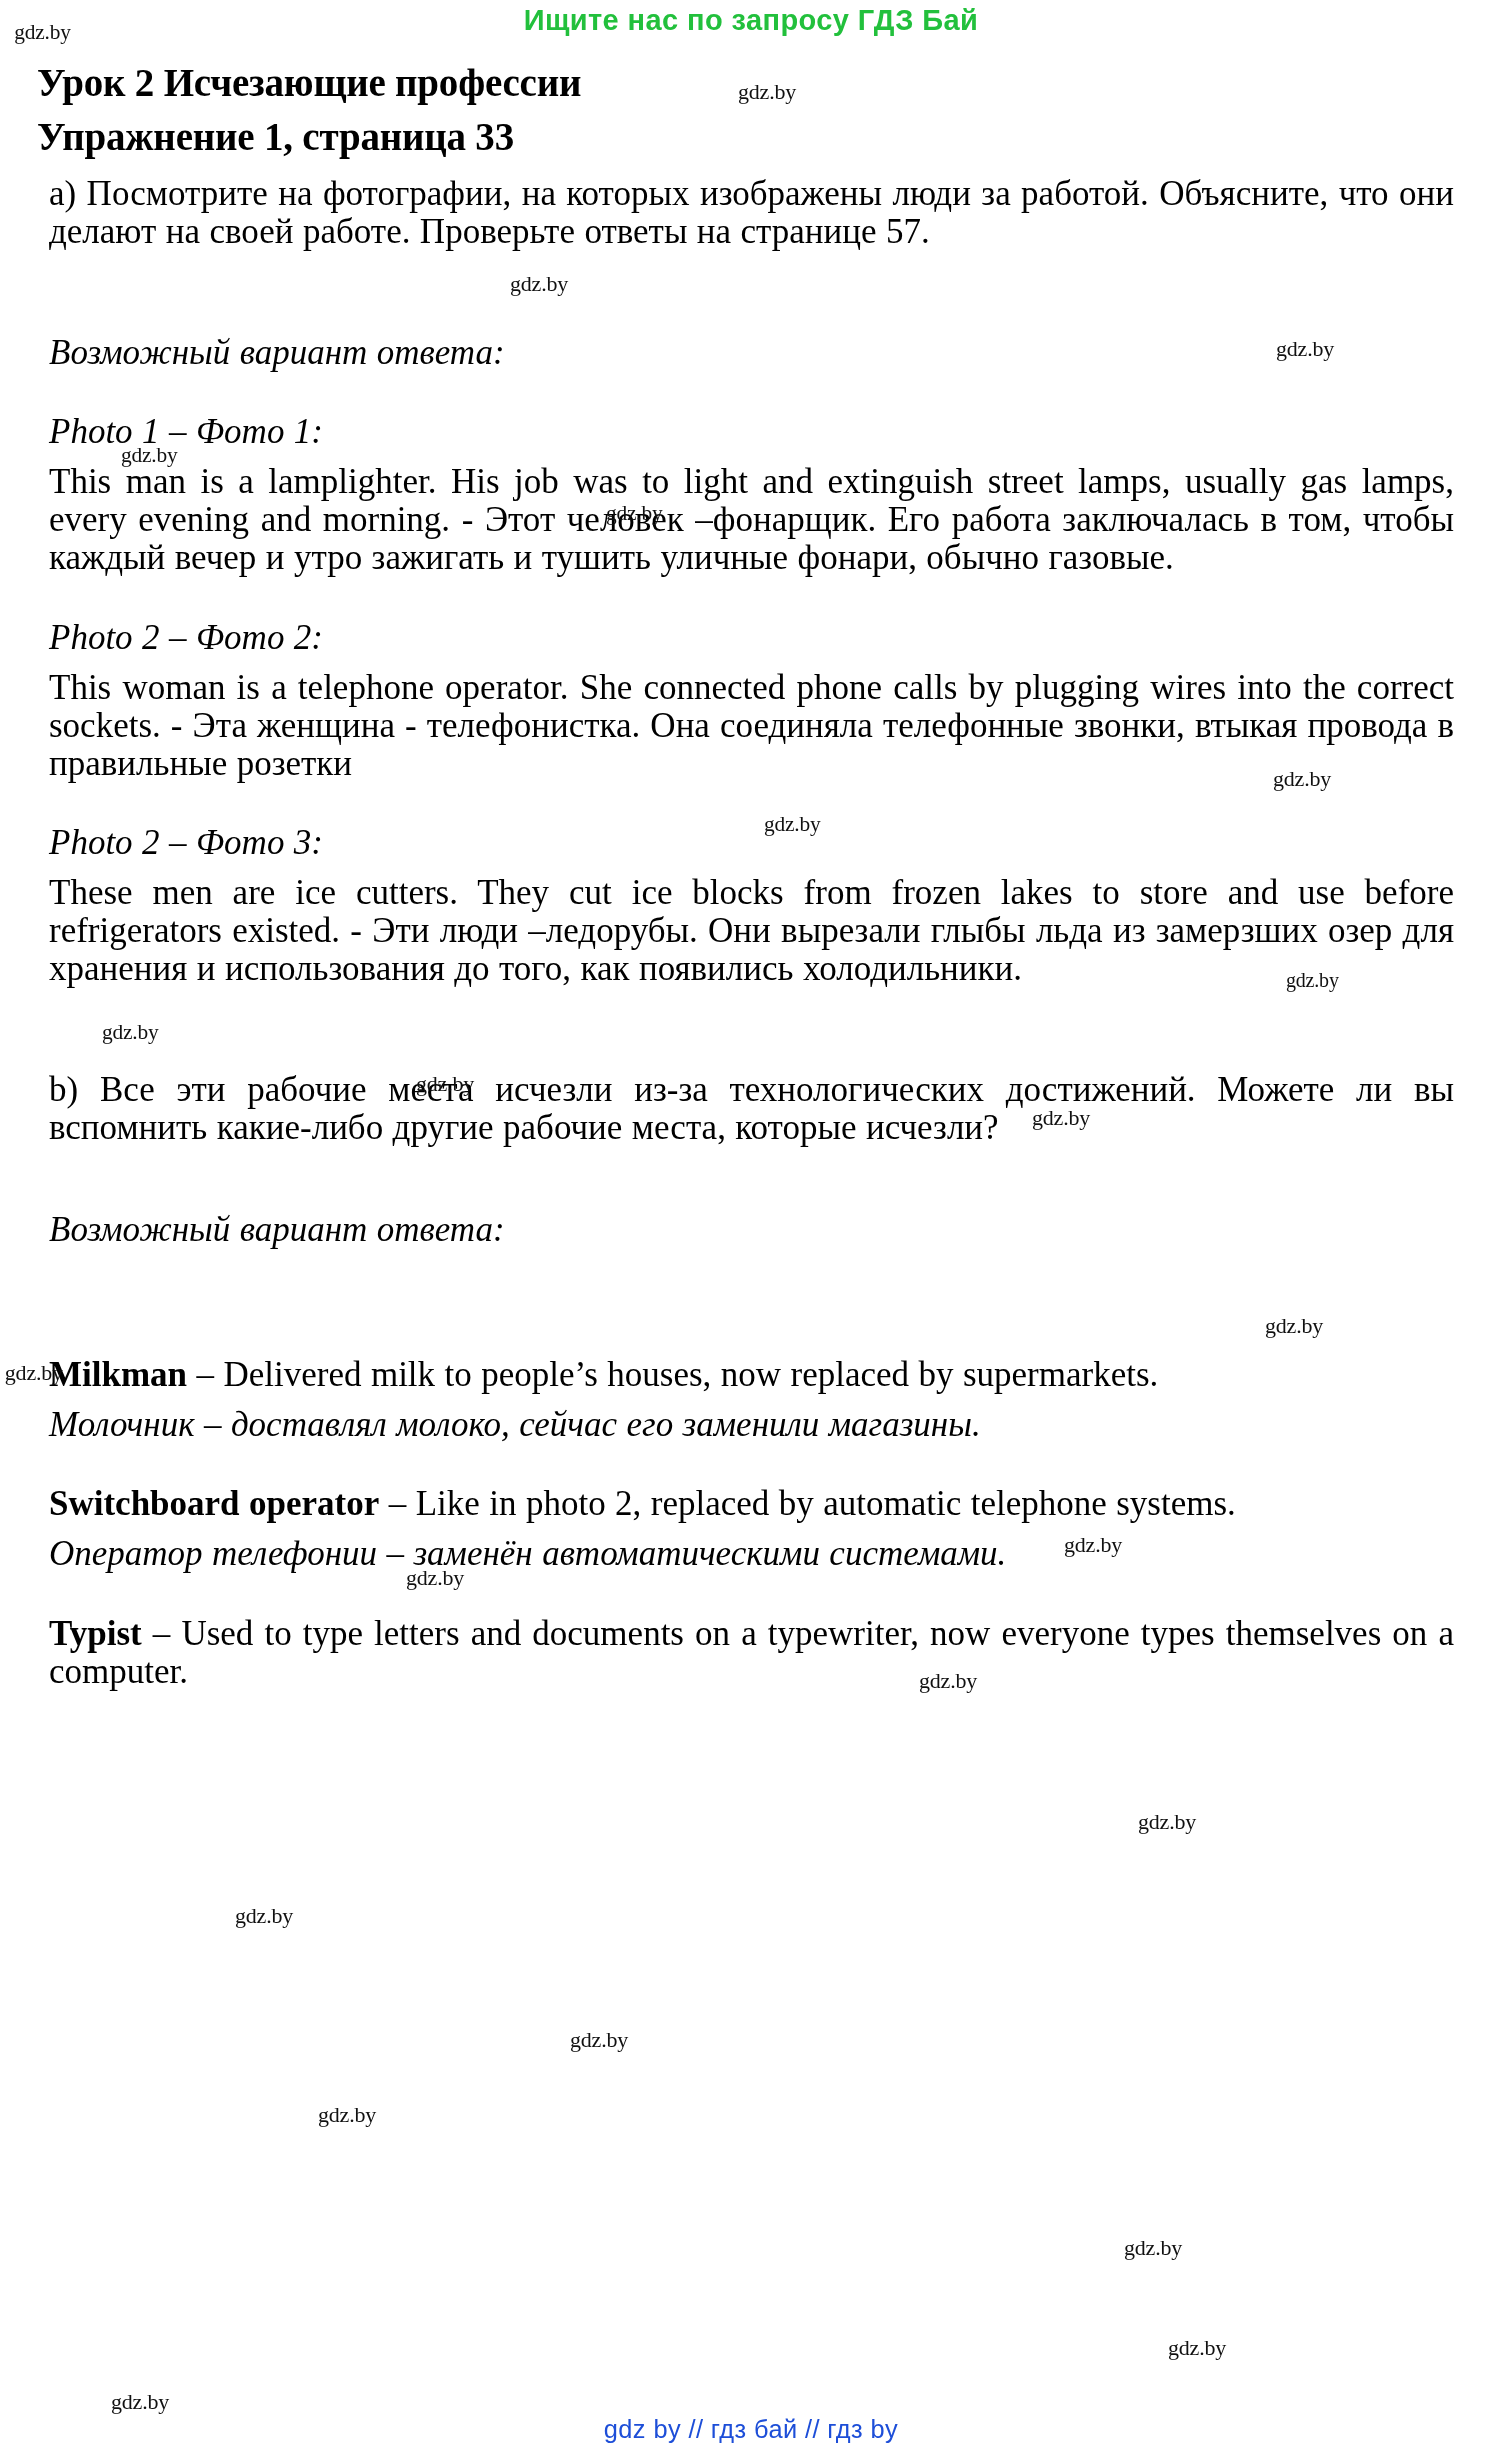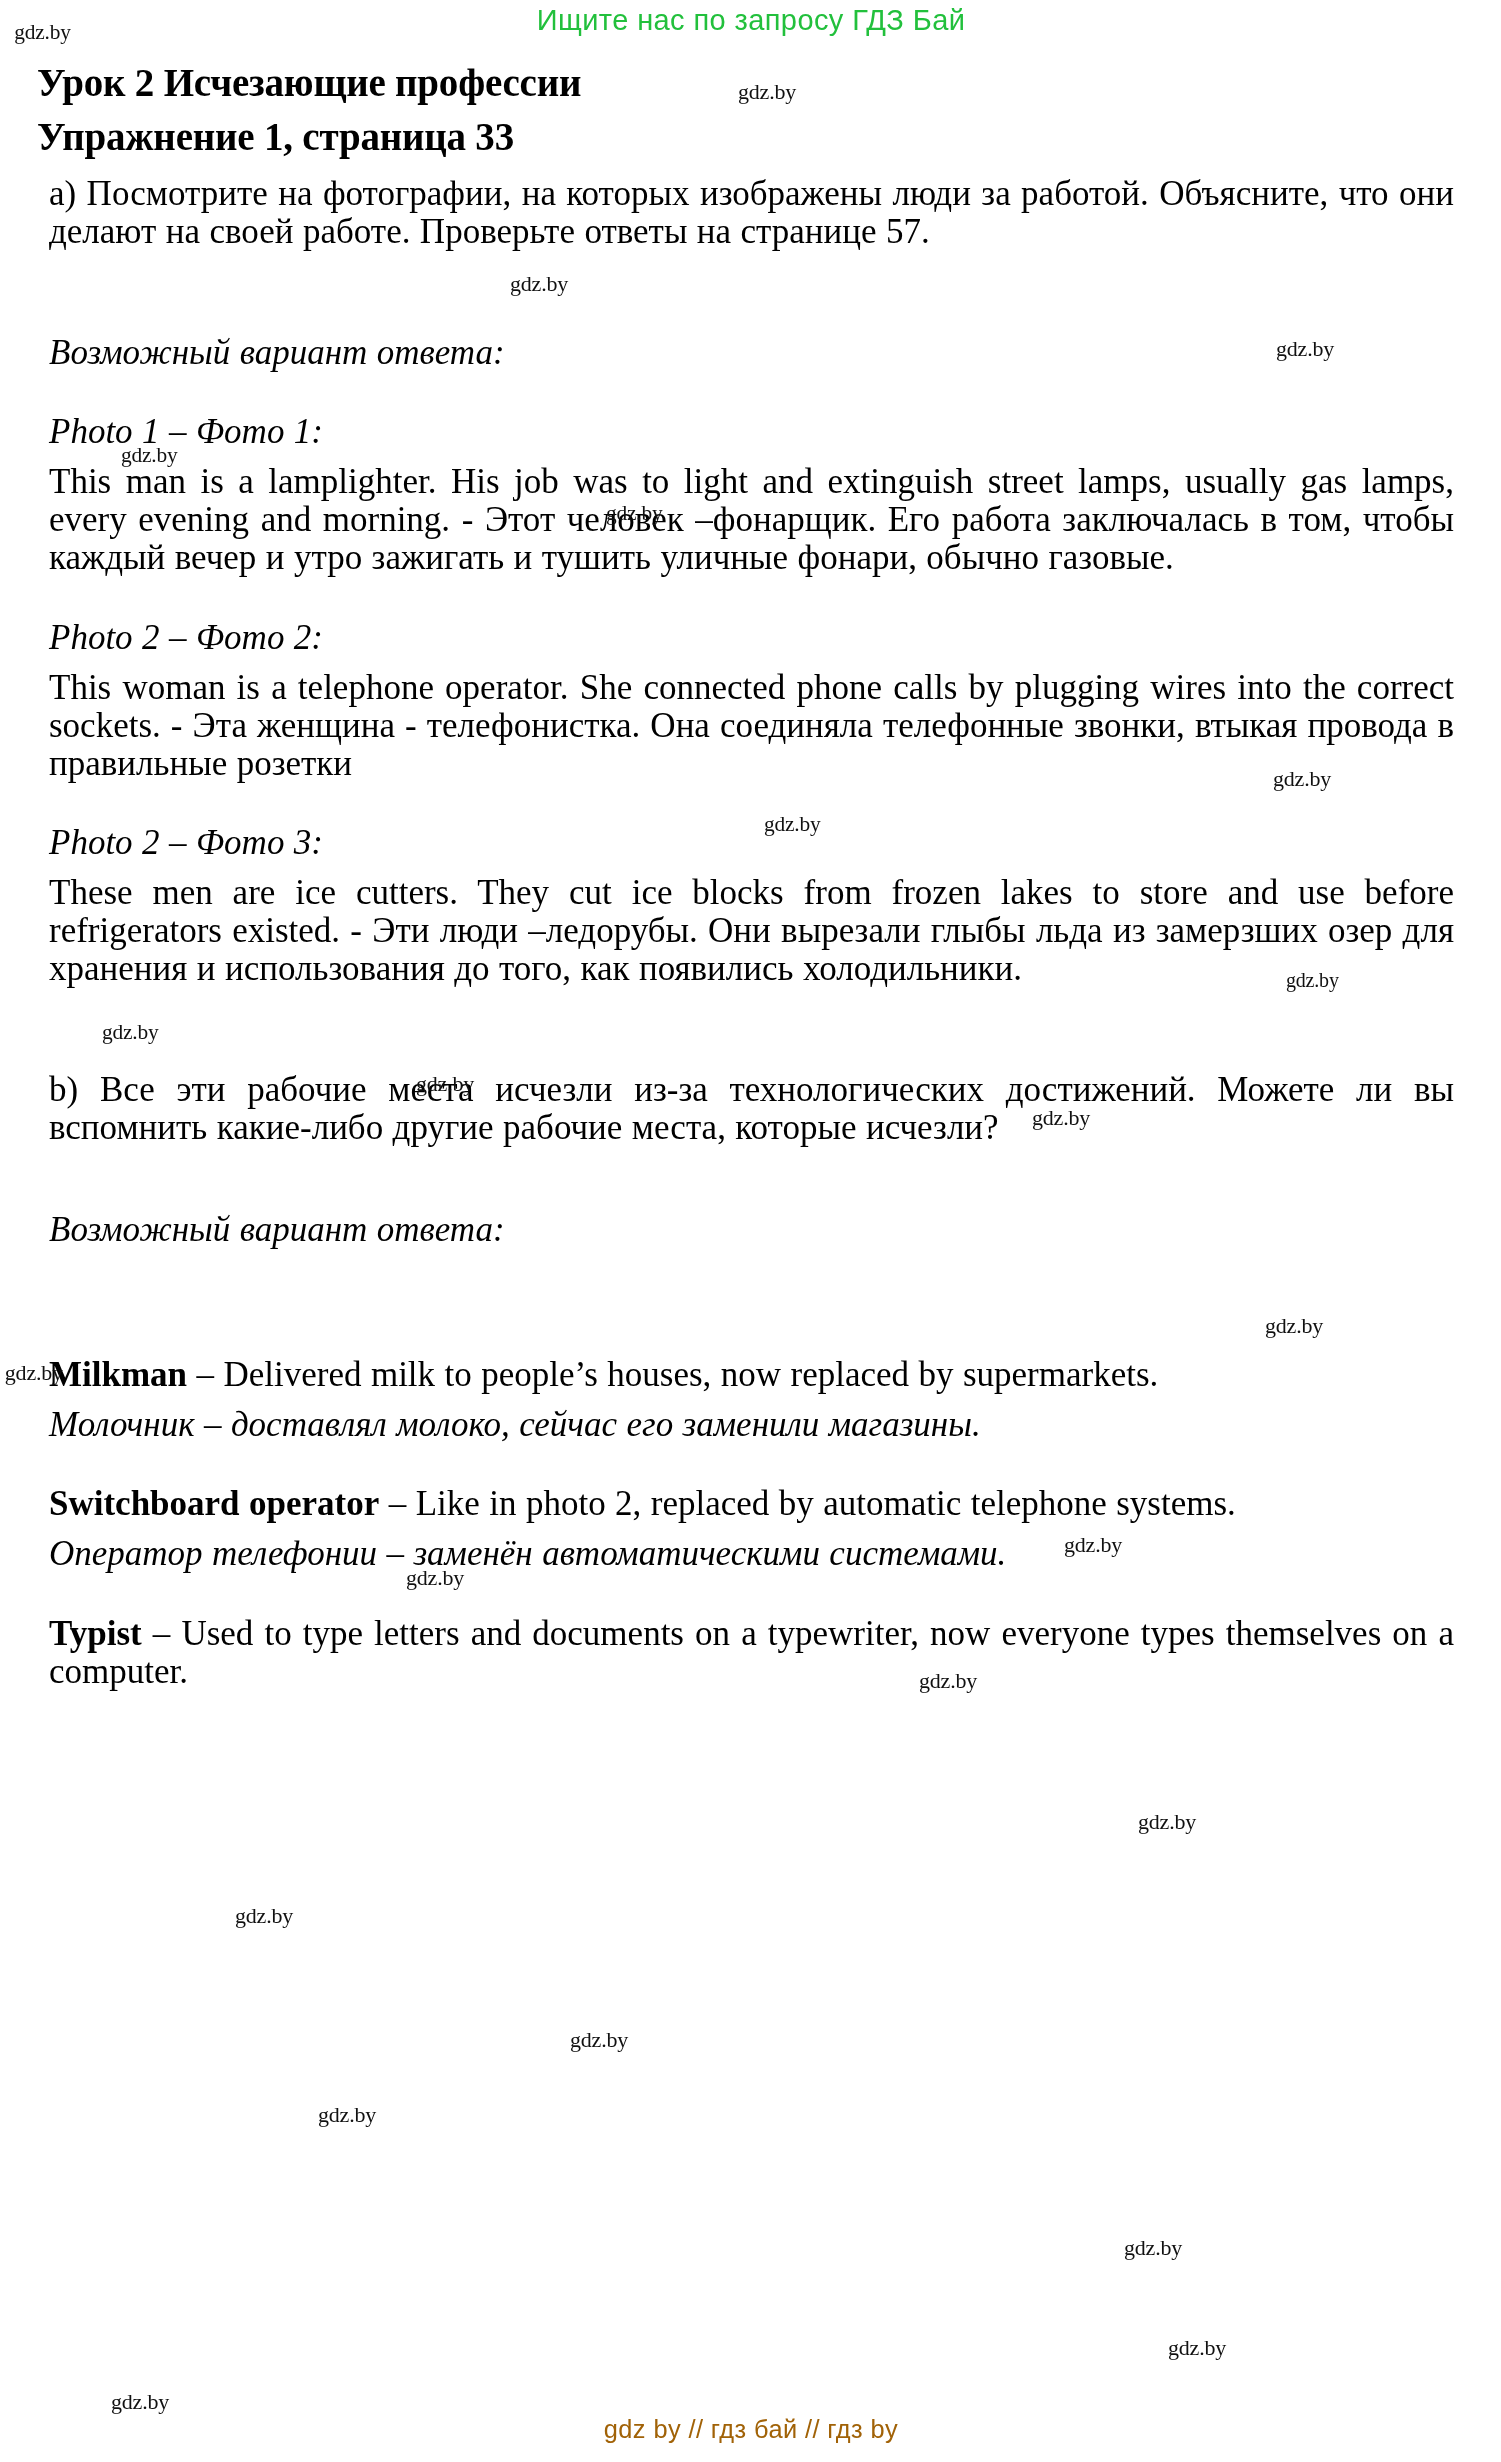--- a/index.html
+++ b/index.html
@@ -34,21 +34,21 @@
 
   
   .banner {
     position: absolute;
     top: 4px;
     left: 0;
     width: 1502px;
     text-align: center;
     font-family: "Liberation Sans", "DejaVu Sans", sans-serif;
     font-size: 29px;
-    font-weight: 400;
+    font-weight: 700;
     letter-spacing: 0.4px;
     white-space: nowrap;
   }
 
   
   .content {
     position: absolute;
     left: 37px;
     top: 62px;
     width: 1429px;
@@ -180,16 +180,16 @@
       <div class="wm" style="left: 919px; top: 1670px; font-size: 22px; color: rgb(17, 17, 17);">gdz.by</div>
       <div class="wm" style="left: 1138px; top: 1811px; font-size: 22px; color: rgb(17, 17, 17);">gdz.by</div>
       <div class="wm" style="left: 235px; top: 1905px; font-size: 22px; color: rgb(17, 17, 17);">gdz.by</div>
       <div class="wm" style="left: 570px; top: 2029px; font-size: 22px; color: rgb(17, 17, 17);">gdz.by</div>
       <div class="wm" style="left: 318px; top: 2104px; font-size: 22px; color: rgb(17, 17, 17);">gdz.by</div>
       <div class="wm" style="left: 1124px; top: 2237px; font-size: 22px; color: rgb(17, 17, 17);">gdz.by</div>
       <div class="wm" style="left: 1168px; top: 2337px; font-size: 22px; color: rgb(17, 17, 17);">gdz.by</div>
       <div class="wm" style="left: 111px; top: 2391px; font-size: 22px; color: rgb(17, 17, 17);">gdz.by</div>
     </div>
 
-  <div class="footer-link" style="color: #a16207;">gdz by  //  гдз бай  //  гдз by</div>
+  <div class="footer-link" style="color: #1d4ed8;">gdz by  //  гдз бай  //  гдз by</div>
 
 </div>
 
 
 </body></html>

